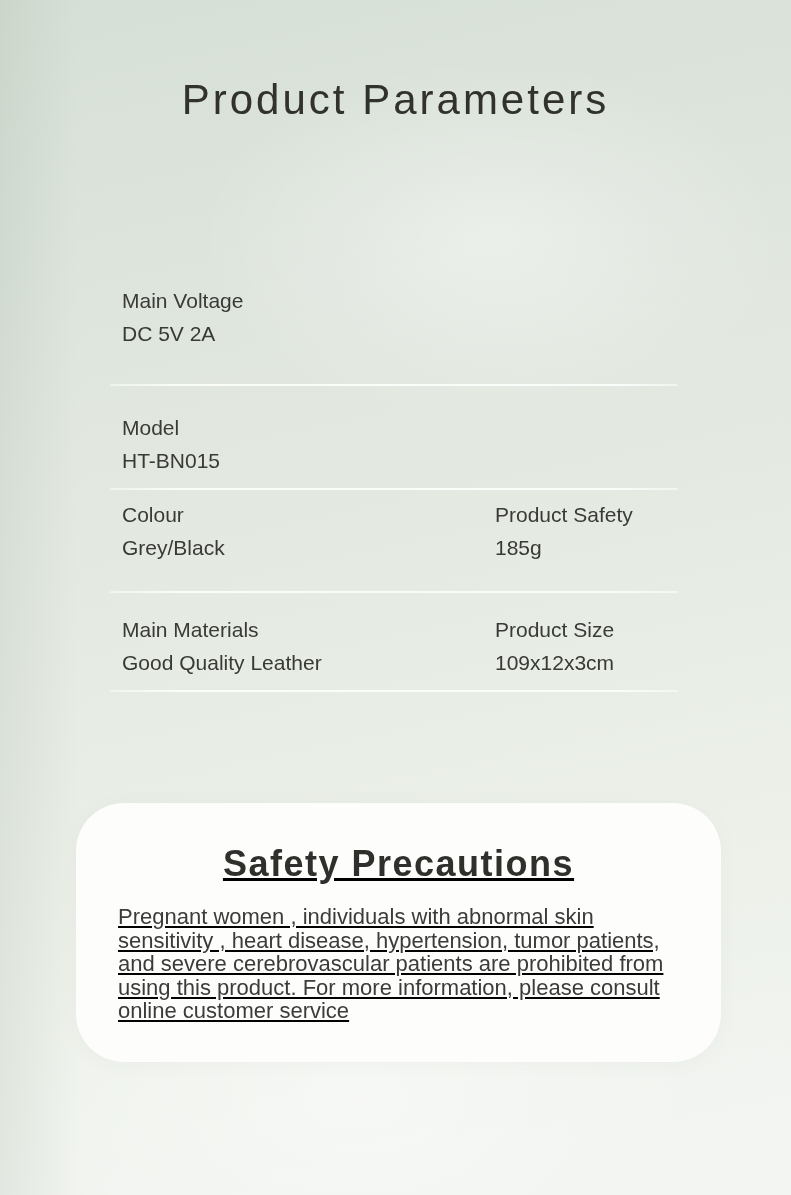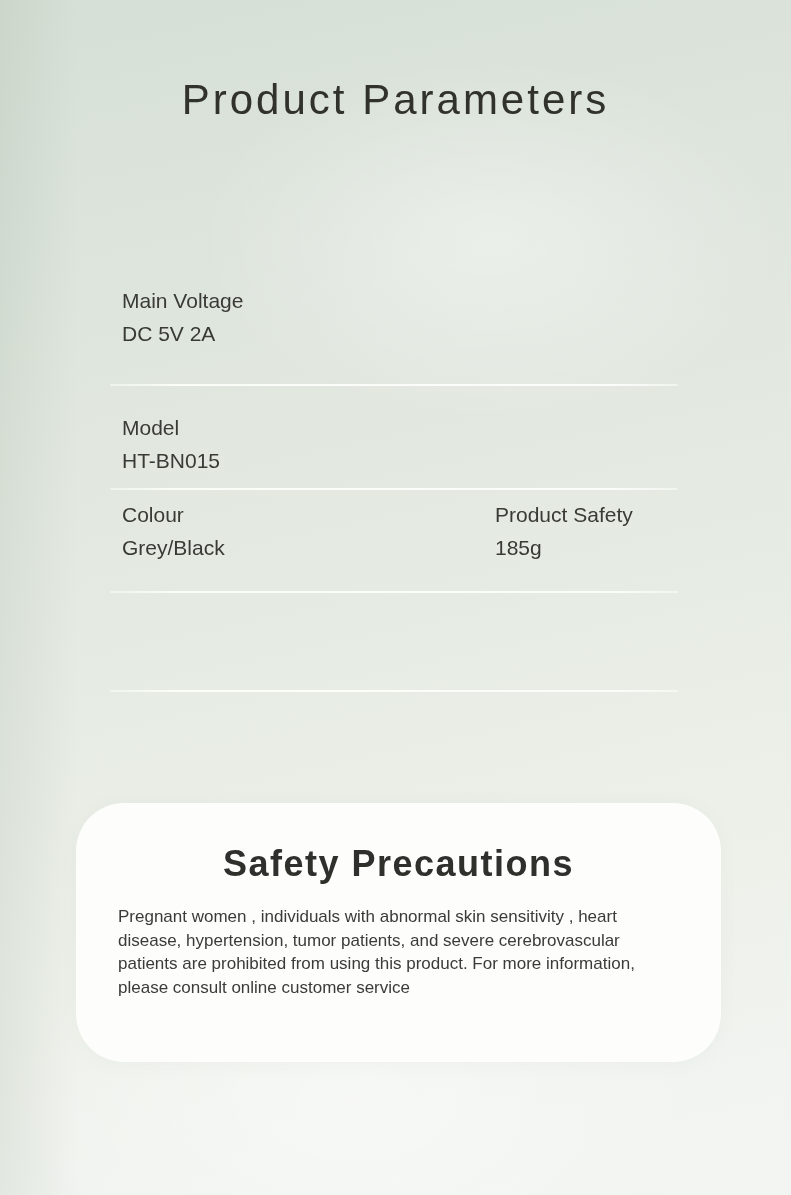--- a/index.html
+++ b/index.html
@@ -82,32 +82,33 @@
 
   .safety-card {
     position: absolute;
     left: 76px;
     top: 803px;
     width: 645px;
     height: 259px;
     background: #fdfdfc;
     border-radius: 48px;
     box-shadow: 0 2px 18px rgba(120,140,120,0.05);
+    text-decoration: underline;
   }
   .safety-title {
     margin: 40px 0 0 0;
     text-align: center;
     font-size: 36px;
     font-weight: 600;
     letter-spacing: 1.5px;
     color: #2f2f2b;
   }
   .safety-body {
     margin: 20px 44px 0 42px;
-    font-size: 17px;
+    font-size: 22px;
     line-height: 23.5px;
     color: #3b3b39;
   }
 </style>
 </head>
 <body>
 
 <div class="page">
 
   <h1 class="page-title">Product Parameters</h1>
@@ -133,20 +134,30 @@
       <div class="param-label">Colour</div>
       <div class="param-value">Grey/Black</div>
     </div>
     <div class="cell-right">
       <div class="param-label">Product Safety</div>
       <div class="param-value">185g</div>
     </div>
   </div>
   <div class="row-divider div-3"></div>
 
+  <div class="param-row row-4">
+    <div class="cell-left">
+      <div class="param-label">Main Materials</div>
+      <div class="param-value">Good Quality Leather</div>
+    </div>
+    <div class="cell-right">
+      <div class="param-label">Product Size</div>
+      <div class="param-value">109x12x3cm</div>
+    </div>
+  </div>
   <div class="row-divider div-4"></div>
 
   <div class="safety-card">
     <h2 class="safety-title">Safety Precautions</h2>
     <p class="safety-body">Pregnant women ,  individuals with abnormal  skin sensitivity , heart disease, hypertension, tumor patients, and severe cerebrovascular patients are prohibited from using this product. For more information, please consult online customer service</p>
   </div>
 
 </div>
 
 </body></html>

